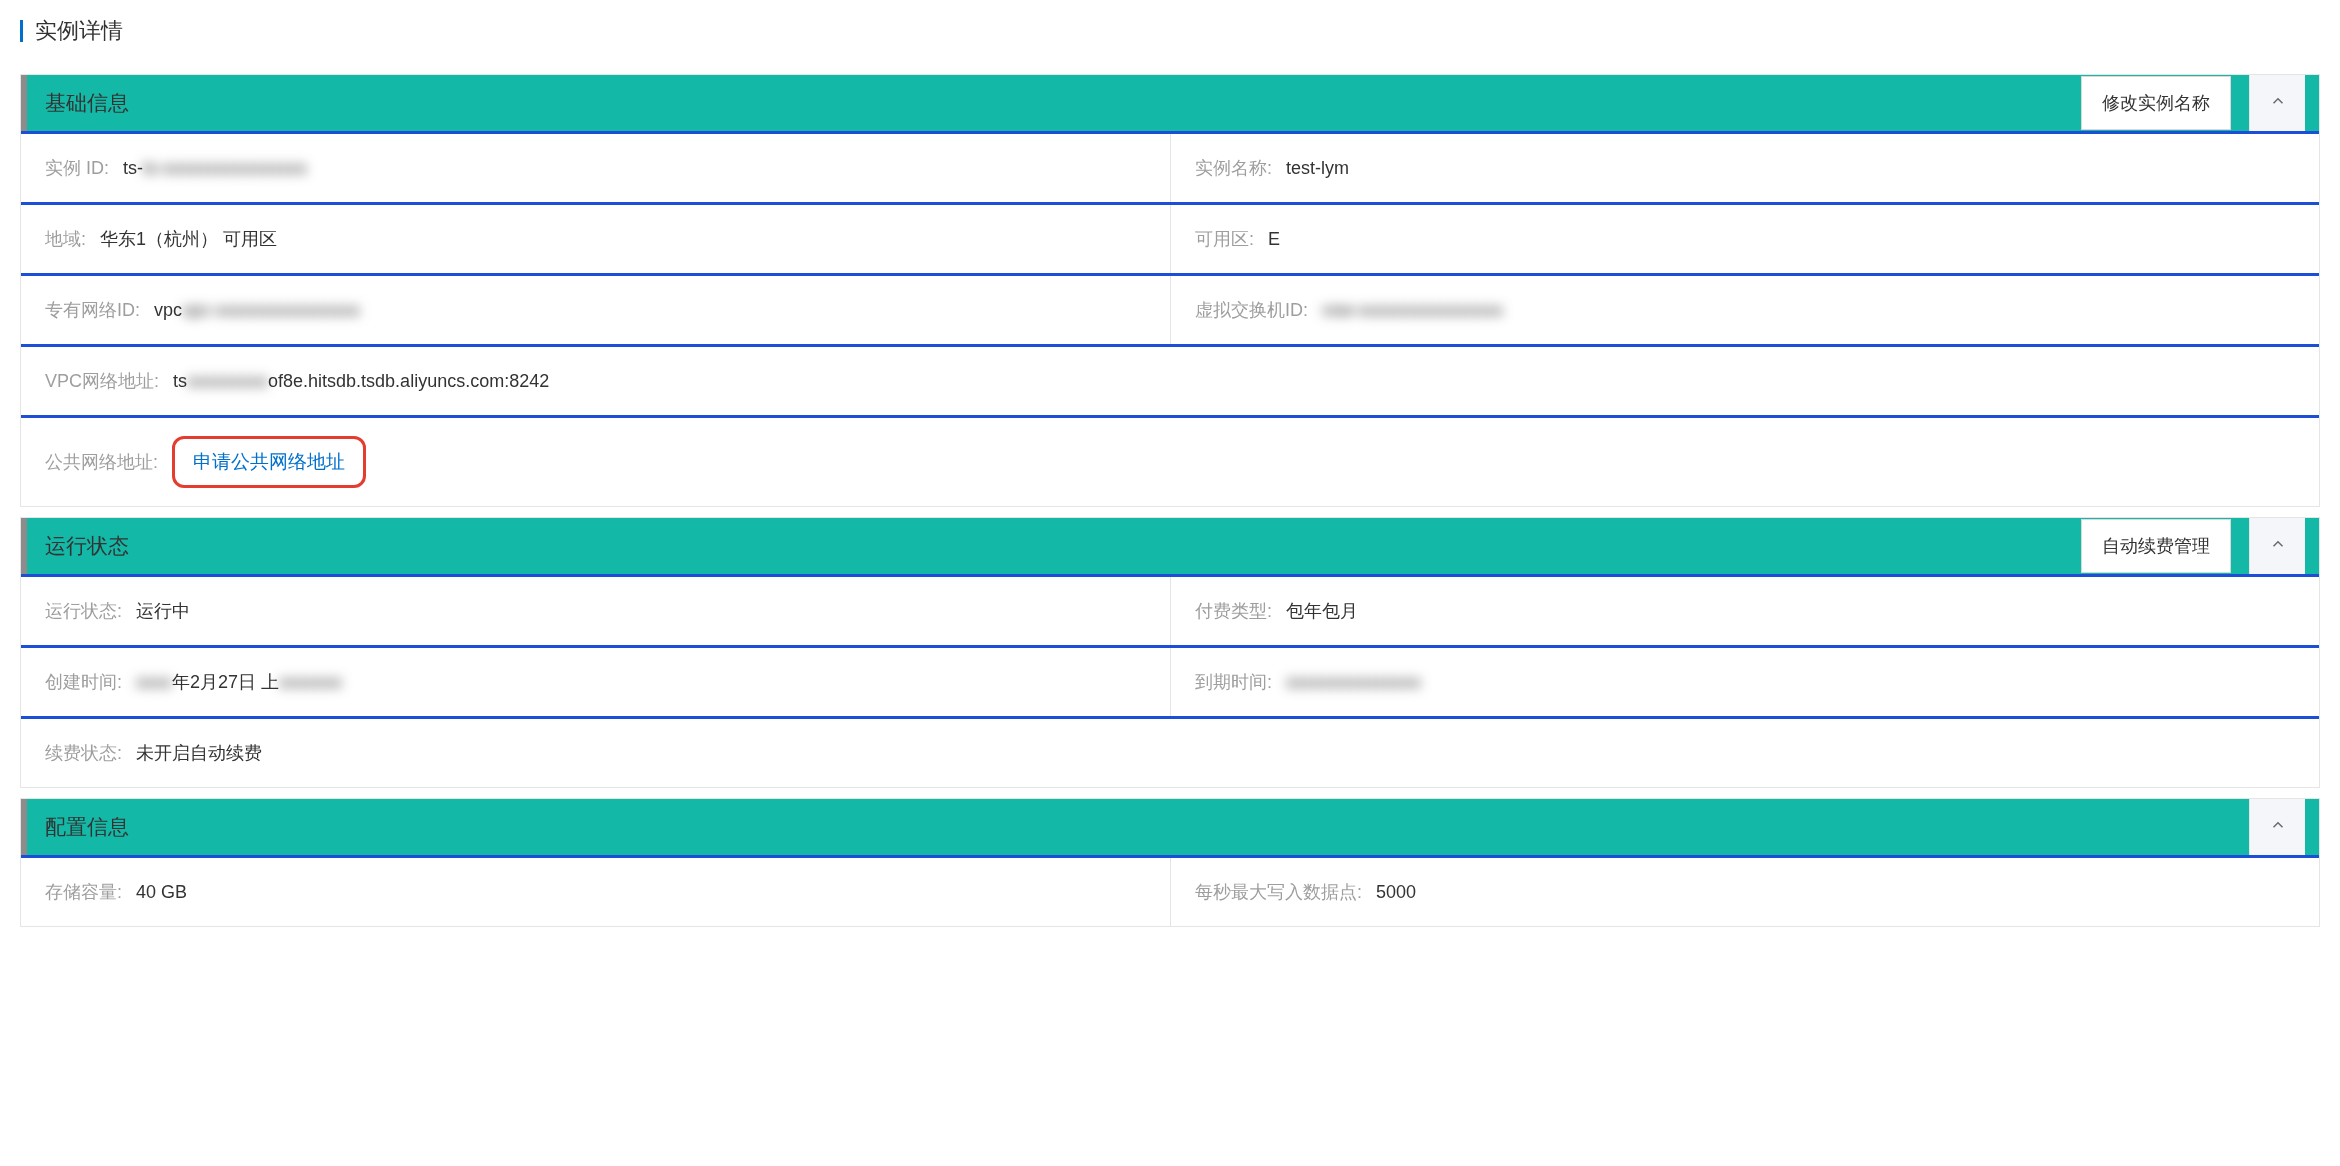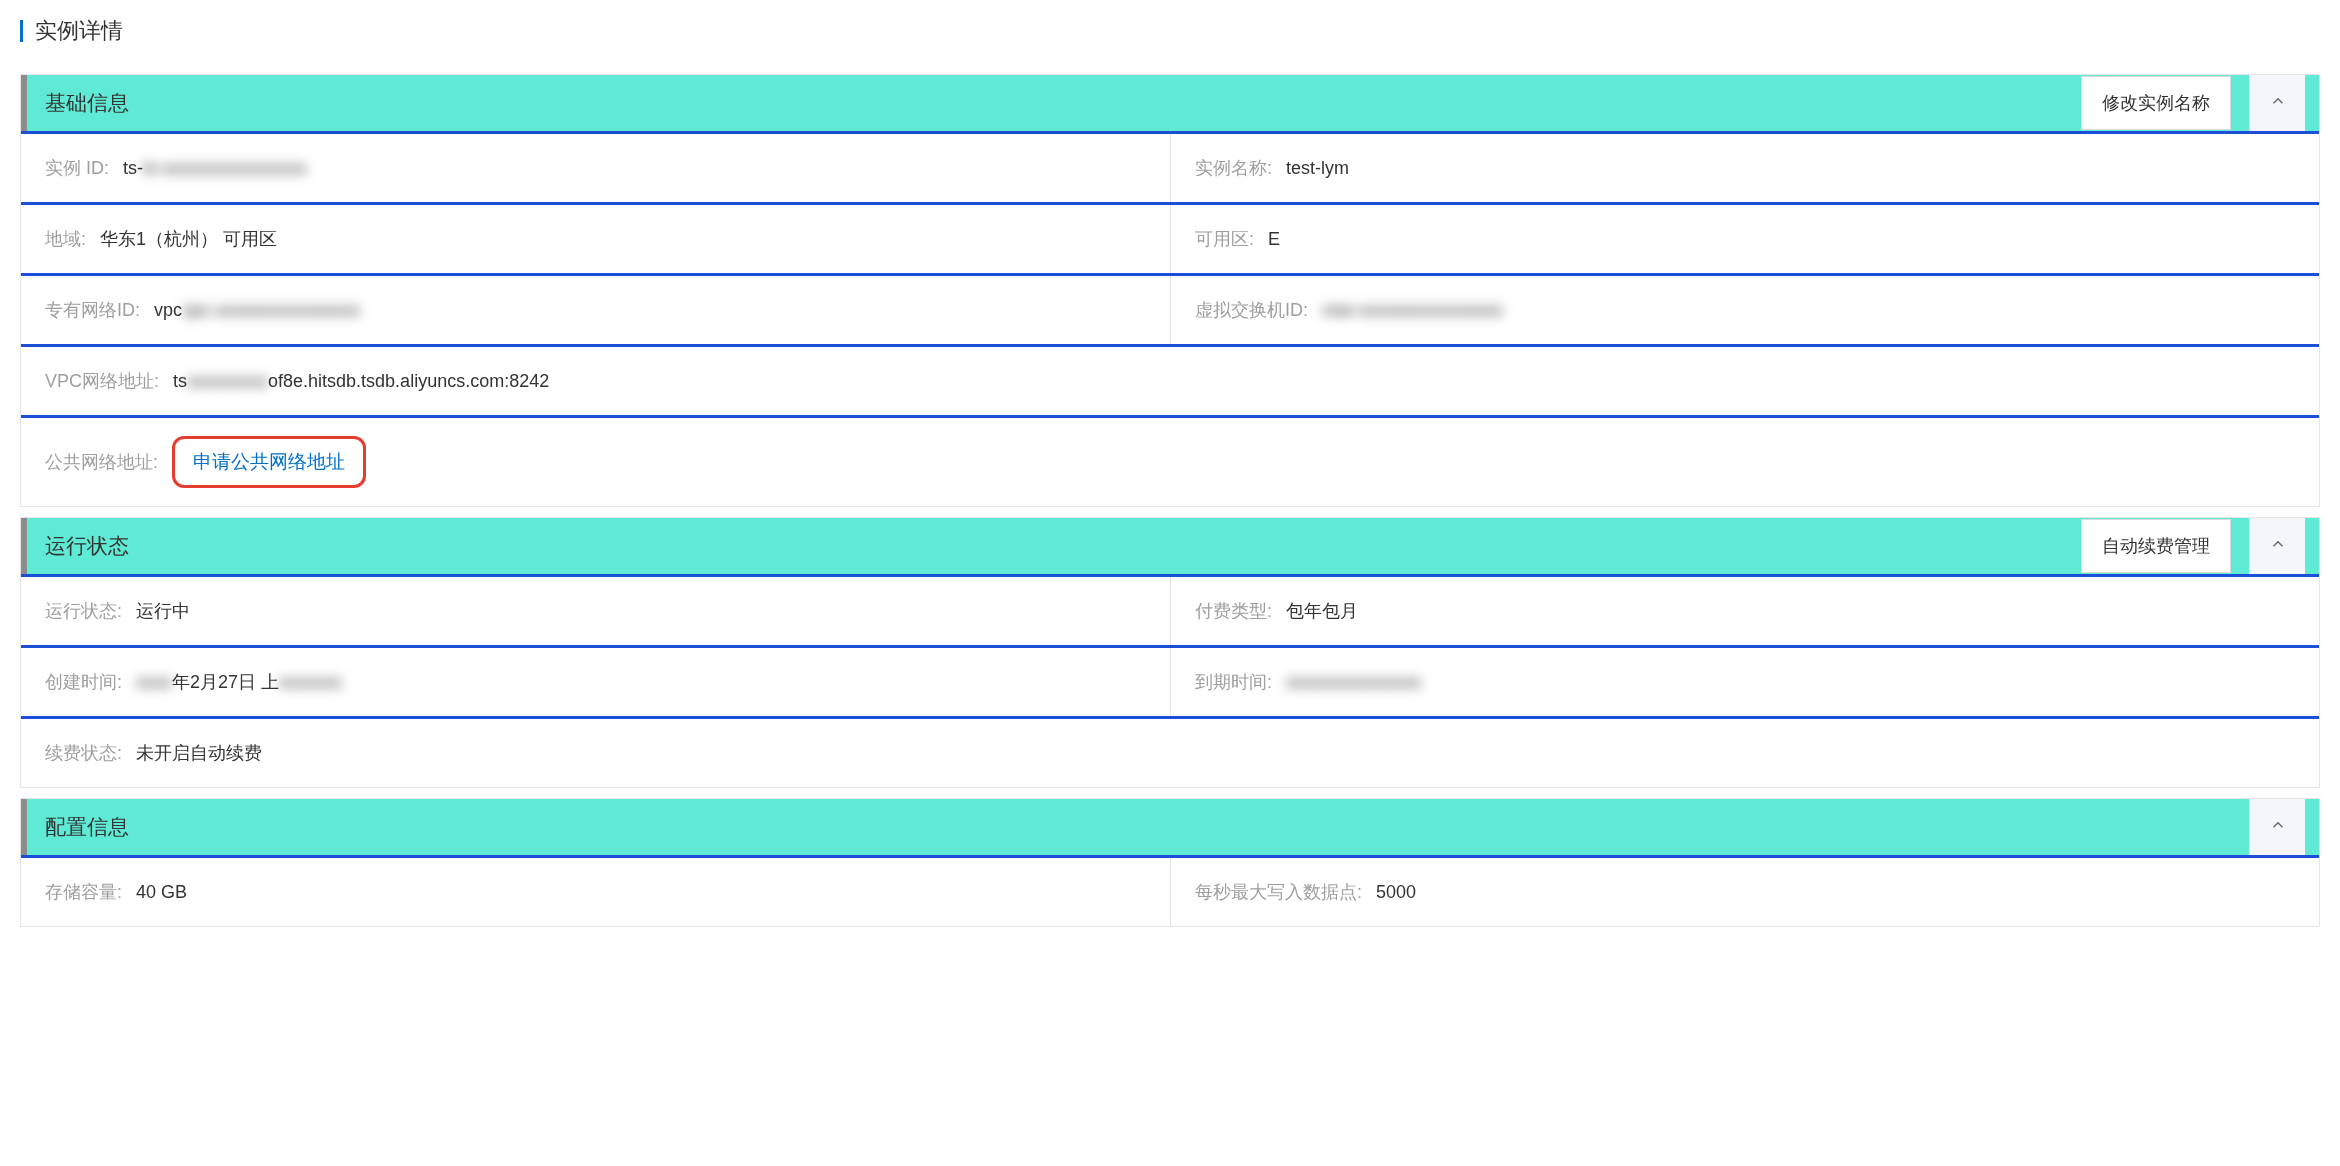--- a/index.html
+++ b/index.html
@@ -25,21 +25,21 @@
   font-size: 22px;
   color: #333;
 }
 .panel {
   margin: 0 20px 10px 20px;
   border: 1px solid #e5e5e5;
 }
 .panel-header {
   display: flex;
   align-items: center;
-  background: #5eead4;
+  background: #14b8a6;
   border-left: 6px solid #8c8c8c;
   height: 56px;
   padding: 0 14px 0 18px;
 }
 .panel-header .title {
   font-size: 21px;
   color: #333;
   flex: 0 0 auto;
 }
 .panel-header .spacer { flex: 1 1 auto; }

